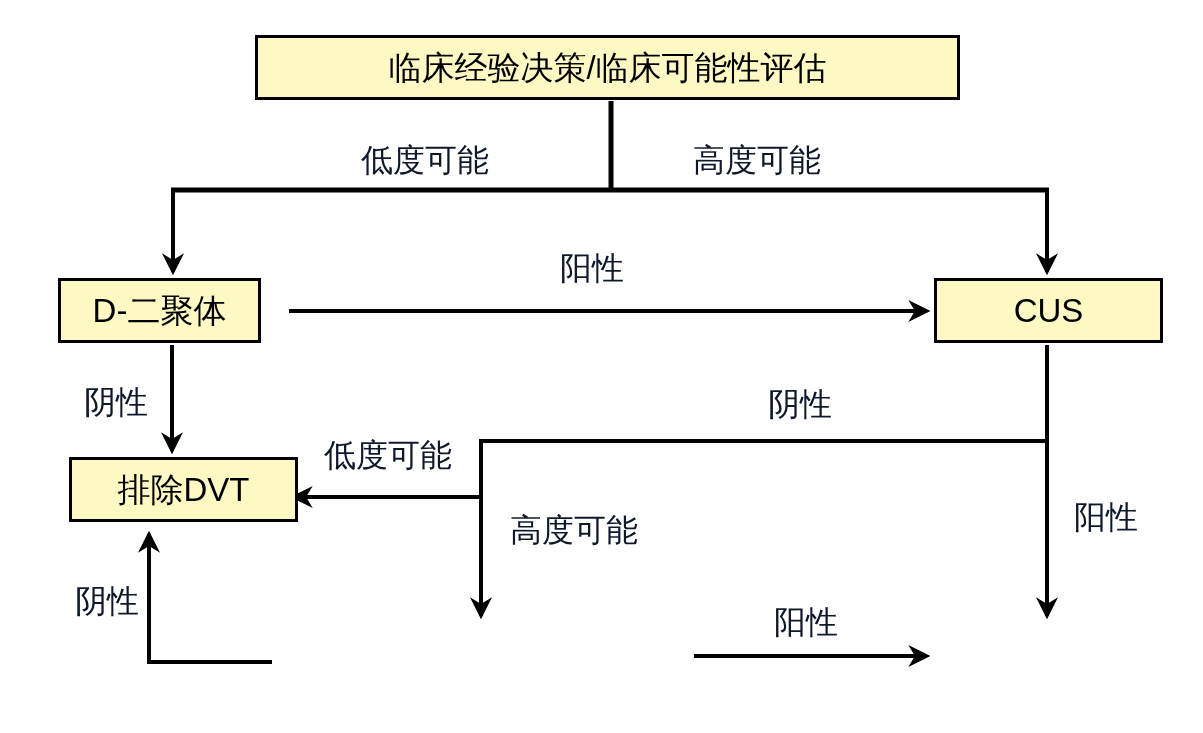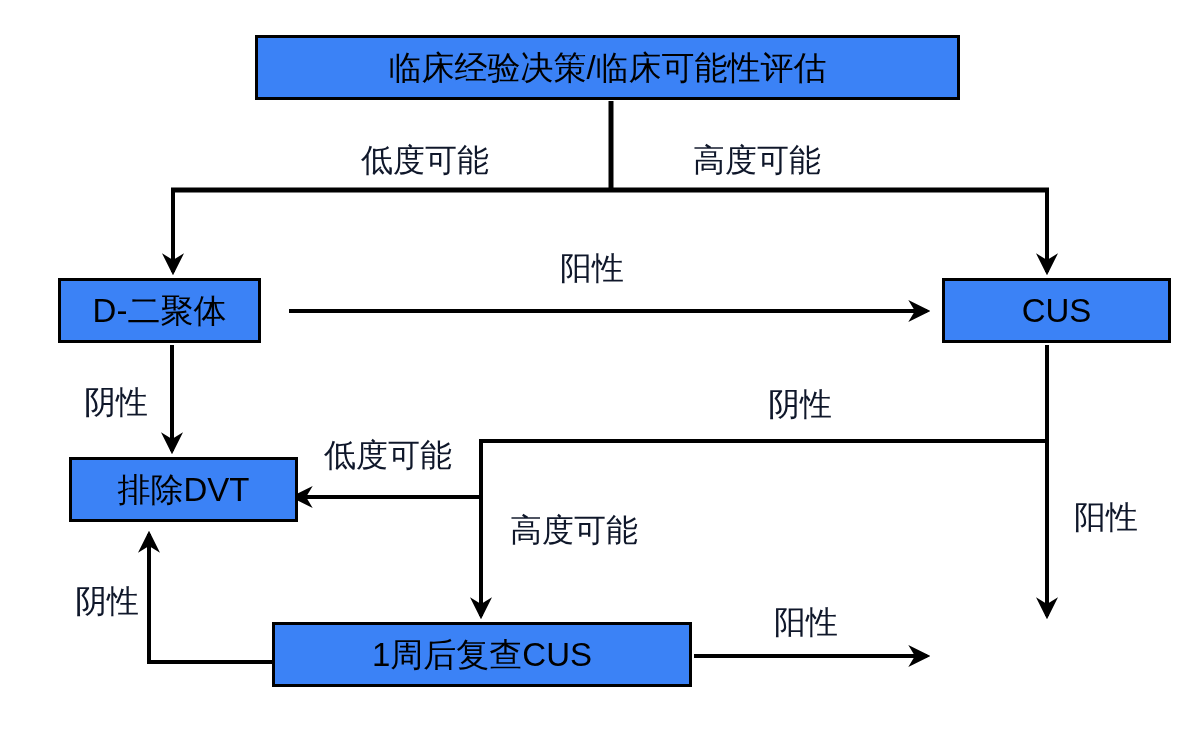--- a/index.html
+++ b/index.html
@@ -18,21 +18,21 @@
   .wires {
     position: absolute;
     left: 0; top: 0;
     width: 1203px;
     height: 733px;
   }
   .node {
     position: absolute;
     box-sizing: border-box;
     border: 3px solid #000000;
-    background: #3b82f6;
+    background: #fef9c3;
     color: #000000;
     display: flex;
     align-items: center;
     justify-content: center;
     font-size: 33px;
     line-height: 1;
     white-space: nowrap;
     z-index: 2;
   }
   .edge-label {
@@ -81,25 +81,24 @@
 
     <path d="M272,662 L149,662 L149,534" stroke="#000000" stroke-width="4" fill="none" marker-end="url(#arrow)"></path>
 
     <path d="M694,656 L927,656" stroke="#000000" stroke-width="4" fill="none" marker-end="url(#arrow)"></path>
   </svg>
 
   <div class="node" style="left:255px; top:35px;  width:705px; height:65px;">临床经验决策/临床可能性评估</div>
 
   <div class="node" style="left:58px;  top:278px; width:203px; height:65px;">D-二聚体</div>
 
-  <div class="node" style="left:934px; top:278px; width:229px; height:65px;margin-left:8px;">CUS</div>
+  <div class="node" style="left:934px; top:278px; width:229px; height:65px;">CUS</div>
 
   <div class="node" style="left:58px;  top:457px; width:229px; height:65px;margin-left:11px;">排除DVT</div>
 
-  <div class="node" style="left:272px; top:622px; width:420px; height:65px;">1周后复查CUS</div>
 
 
   <span class="edge-label" style="left:425px; top:160px;">低度可能</span>
 
   <span class="edge-label" style="left:757px; top:160px;">高度可能</span>
 
   <span class="edge-label" style="left:592px; top:268px;">阳性</span>
 
   <span class="edge-label" style="left:116px; top:402px;">阴性</span>
 

